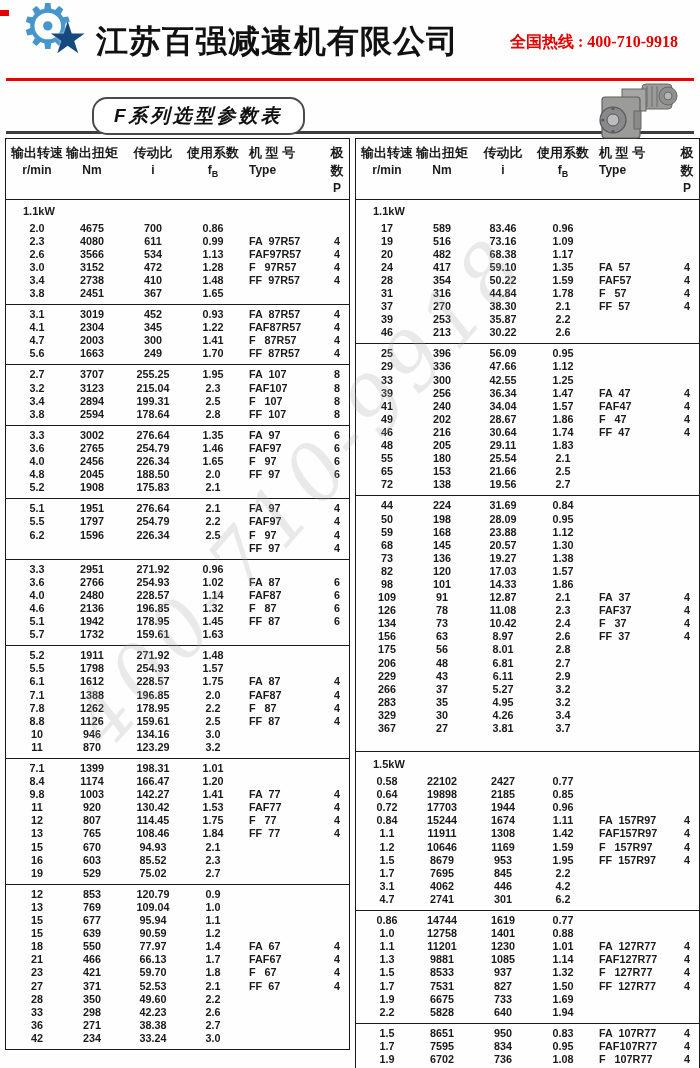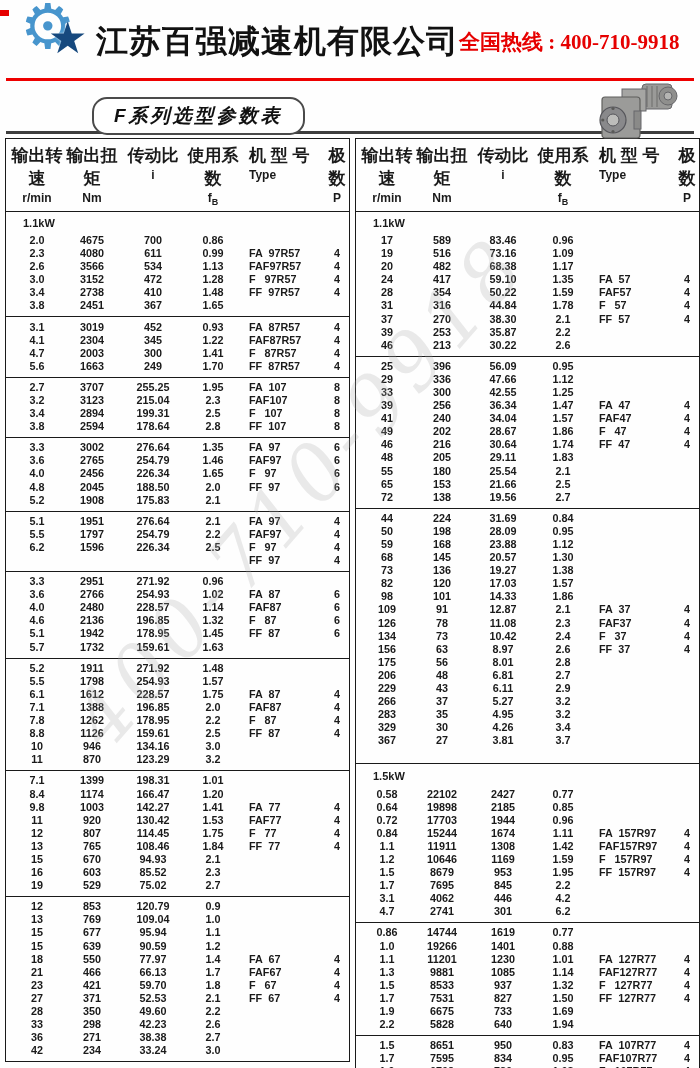--- a/index.html
+++ b/index.html
@@ -11,38 +11,38 @@
   }
   
   .corner-tick { position:absolute; left:0; top:10px; width:9px; height:6px; background:#e60000; }
   .masthead { display:flex; align-items:center; padding:10px 18px 4px 24px; height:78px; }
   .logo { position:relative; width:72px; height:64px; flex:0 0 auto; }
   .gear-glyph { position:absolute; left:-4px; top:-14px; font-size:62px; line-height:62px; color:#4795cd; }
   .star-glyph { position:absolute; left:24px; top:6px; font-size:44px; line-height:44px; color:#16497e;
                 text-shadow:0 0 2px #fff; }
   .company-name { font-size:32px; font-weight:bold; letter-spacing:1px; color:#111; white-space:nowrap; }
   .hotline { margin-left:auto; font-family:"Liberation Serif","DejaVu Serif",serif;
-             font-weight:bold; font-size:21px; color:#e60000; white-space:nowrap; padding-right:4px; }
+             font-weight:bold; font-size:16px; color:#e60000; white-space:nowrap; padding-right:4px; }
   .red-rule { height:3px; background:#ee0000; margin:0 6px 0 6px; }
   
   .title-row { position:relative; height:50px; margin:0 6px; }
   .series-badge {
     position:absolute; left:86px; top:16px;
     border:2px solid #4a4a4a; border-radius:15px; padding:4px 20px;
     font-size:19px; font-weight:bold; font-style:italic; letter-spacing:3px; color:#111;
     background:#fff;
   }
   .product-img { position:absolute; right:14px; top:0px; width:84px; height:60px; }
   .dark-rule { height:2.5px; background:#3e3e3e; margin:0 6px; }
   
   .tables { display:flex; align-items:flex-start; gap:5px; padding:4px 5px 0 5px; }
   .datatable { width:345px; border:1.6px solid #1a1a1a; background:transparent; }
   .thead { display:flex; border-bottom:1.6px solid #1a1a1a; padding:5px 0 4px 5px; }
   .th { text-align:center; }
-  .th-cn { font-size:17px; font-weight:bold; letter-spacing:0px; }
+  .th-cn { font-size:13px; font-weight:bold; letter-spacing:0px; }
   .th-unit { font-size:12px; font-weight:bold; margin-top:1px; }
   .th-unit sub { font-size:9px; }
   .power-heading { font-size:11px; font-weight:bold; padding:5px 0 2px 17px; }
   .power-heading.sep { border-top:1.8px solid #1a1a1a; margin-top:12px; padding-top:6px; }
   .group { padding:3px 0 4px 5px; }
   .group.sep { border-top:1px solid #1a1a1a; }
   .row { display:flex; height:13.1px; align-items:center; }
   .cell { font-size:10.8px; font-weight:bold; line-height:13px; text-align:center; white-space:pre; }
   .c0 { width:52px; }
   .c1 { width:58px; }
@@ -1038,21 +1038,21 @@
           <div class="row">
             <div class="cell c0">0.86</div>
             <div class="cell c1">14744</div>
             <div class="cell c2">1619</div>
             <div class="cell c3">0.77</div>
             <div class="cell c4"></div>
             <div class="cell c5"></div>
           </div>
           <div class="row">
             <div class="cell c0">1.0</div>
-            <div class="cell c1">19266</div>
+            <div class="cell c1">12758</div>
             <div class="cell c2">1401</div>
             <div class="cell c3">0.88</div>
             <div class="cell c4"></div>
             <div class="cell c5"></div>
           </div>
           <div class="row">
             <div class="cell c0">1.1</div>
             <div class="cell c1">11201</div>
             <div class="cell c2">1230</div>
             <div class="cell c3">1.01</div>

